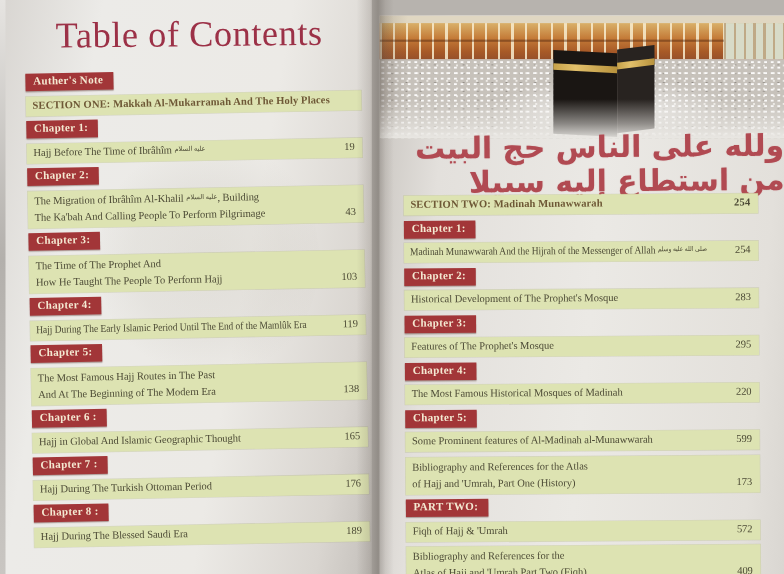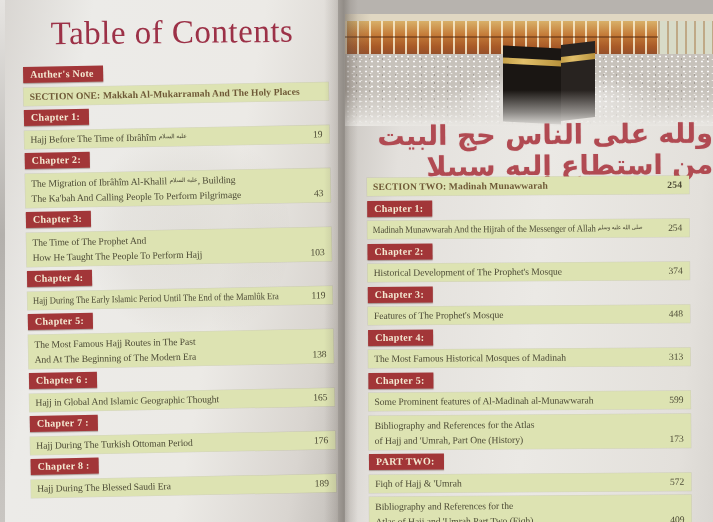--- a/index.html
+++ b/index.html
@@ -170,31 +170,31 @@
           <span class="page-num">254</span>
         </div>
         <div class="badge">Chapter 1:</div>
         <div class="bar">
           <div class="line long">Madinah Munawwarah And the Hijrah of the Messenger of Allah <span class="honorific">صلى الله عليه وسلم</span></div>
           <span class="page-num">254</span>
         </div>
         <div class="badge">Chapter 2:</div>
         <div class="bar">
           <div class="line">Historical Development of The Prophet's Mosque</div>
-          <span class="page-num">374</span>
+          <span class="page-num">283</span>
         </div>
         <div class="badge">Chapter 3:</div>
         <div class="bar">
           <div class="line">Features of The Prophet's Mosque</div>
-          <span class="page-num">448</span>
+          <span class="page-num">295</span>
         </div>
         <div class="badge">Chapter 4:</div>
         <div class="bar">
           <div class="line">The Most  Famous Historical Mosques of Madinah</div>
-          <span class="page-num">313</span>
+          <span class="page-num">220</span>
         </div>
         <div class="badge">Chapter 5:</div>
         <div class="bar">
           <div class="line">Some Prominent features of Al-Madinah al-Munawwarah</div>
           <span class="page-num">599</span>
         </div>
         <div class="bar double">
           <div class="line">Bibliography and References for the Atlas</div>
           <div class="line">of Hajj and 'Umrah, Part One (History)</div>
           <span class="page-num">173</span>

